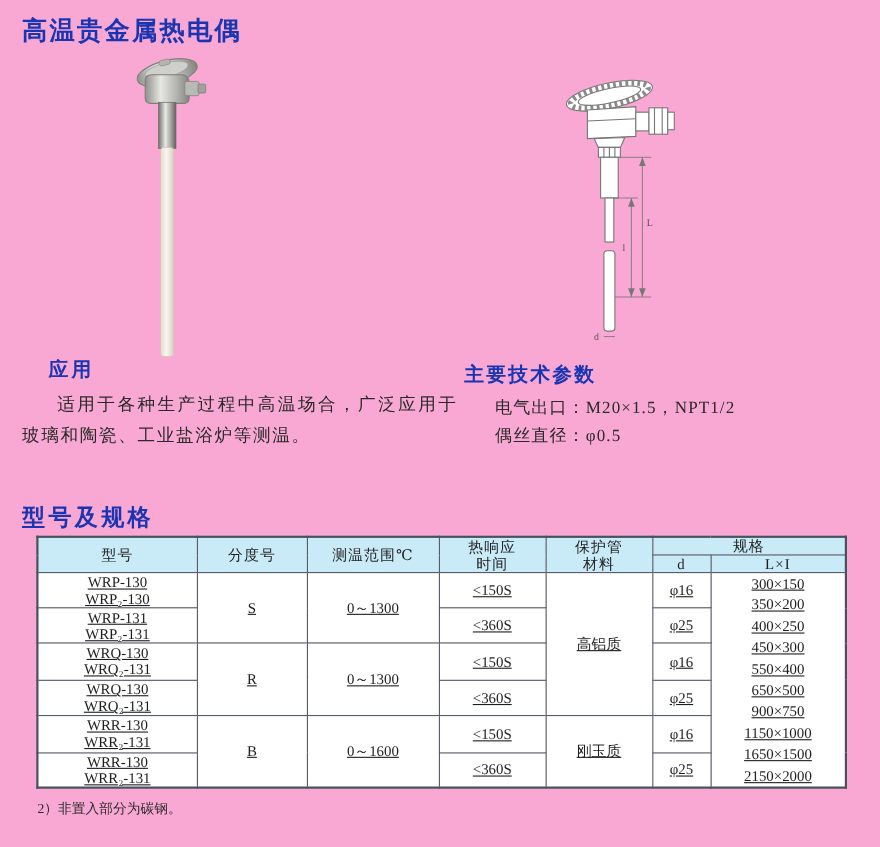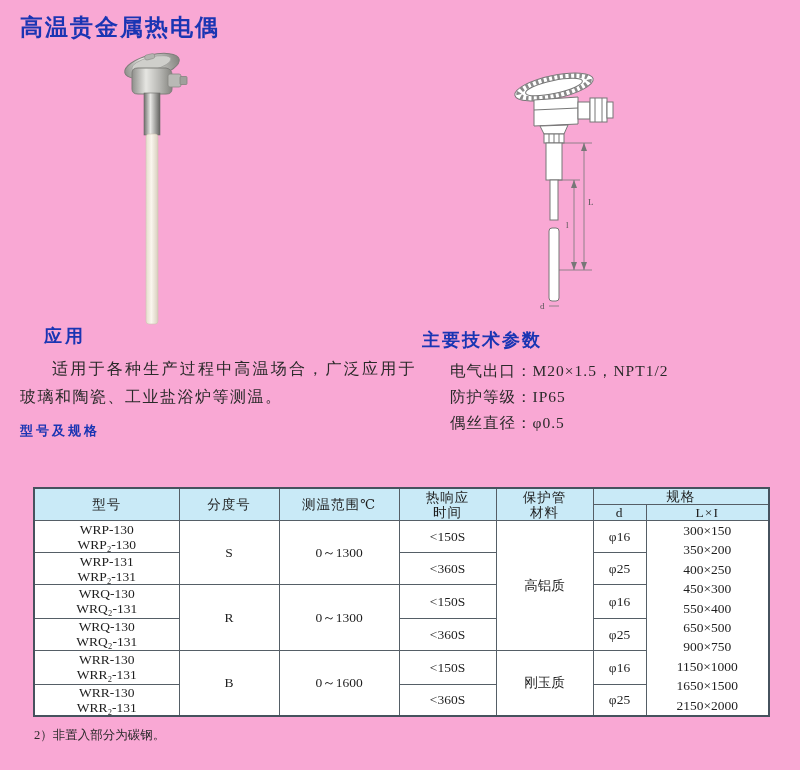--- a/index.html
+++ b/index.html
@@ -8,32 +8,32 @@
   .blue-head{color:#1a35b3;font-family:"Liberation Sans","DejaVu Sans",sans-serif;font-weight:bold;}
   #page-title{position:absolute;left:20px;top:12px;font-size:23px;letter-spacing:2px;}
   #photo{position:absolute;left:100px;top:46px;}
   #diagram{position:absolute;left:478px;top:70px;}
   #app-heading{position:absolute;left:20px;top:324px;font-size:18px;letter-spacing:3px;margin-left:24px;}
   #app-body{position:absolute;left:20px;top:355px;width:396px;font-size:16px;line-height:28px;
             text-indent:2em;letter-spacing:1.5px;text-align:justify;color:#2a2a2a;}
   #param-heading{position:absolute;left:422px;top:328px;font-size:18px;letter-spacing:2px;}
   #param-list{position:absolute;left:450px;top:358px;font-size:15.5px;line-height:26px;
               letter-spacing:1px;color:#2a2a2a;}
-  #spec-heading{position:absolute;left:20px;top:422px;font-size:13px;letter-spacing:3px;}
+  #spec-heading{position:absolute;left:20px;top:456px;font-size:21px;letter-spacing:3px;}
   #spec-table{position:absolute;left:33px;top:487px;width:735px;border-collapse:collapse;
               table-layout:fixed;font-size:13.5px;color:#1e1e1e;}
   #spec-table th,#spec-table td{border:1px solid #555e66;text-align:center;vertical-align:middle;
               padding:0;white-space:pre-line;}
   #spec-table{border:2px solid #46525e;padding-left:22px;}
   #spec-table th{background:#c9eaf7;font-weight:normal;font-size:13.5px;line-height:15px;
               letter-spacing:1px;}
   #spec-table td{background:#ffffff;line-height:15px;}
   #spec-table .h1{height:15px;}
   #spec-table .h2{height:16px;}
-  #spec-table tbody tr{height:32px;}
+  #spec-table tbody tr{height:32px;text-decoration:underline;}
   #spec-table td.lxi{line-height:19.4px;font-size:13.5px;}
   #notes{position:absolute;left:34px;top:727px;font-size:12.5px;line-height:17px;color:#2a2a2a;}
   .dimtext{font-family:"Liberation Serif","DejaVu Serif",serif;font-size:9px;fill:#555;}
 </style>
 </head>
 <body>
 
 <div id="page">
 
   <div id="page-title" class="blue-head">高温贵金属热电偶</div>
@@ -119,21 +119,20 @@
     <text class="dimtext" x="88" y="158">l</text>
     <text class="dimtext" x="62" y="239">d</text>
   </svg>
 
   <div id="app-heading" class="blue-head">应用</div>
   <div id="app-body">适用于各种生产过程中高温场合，广泛应用于玻璃和陶瓷、工业盐浴炉等测温。</div>
 
   <div id="param-heading" class="blue-head">主要技术参数</div>
   <div id="param-list">
     <div>电气出口：M20×1.5，NPT1/2</div>
-    <div>防护等级：IP65</div>
     <div>偶丝直径：φ0.5</div>
   </div>
 
   <div id="spec-heading" class="blue-head">型号及规格</div>
 
   <table id="spec-table">
     <colgroup>
       <col style="width:145px">
         <col style="width:100px">
         <col style="width:120px">

